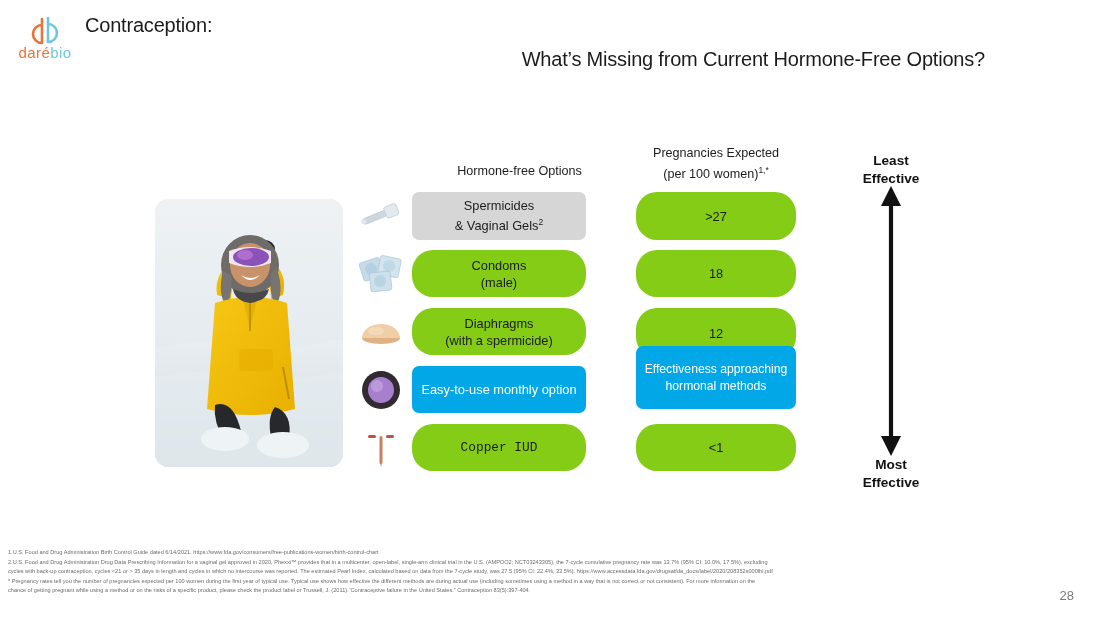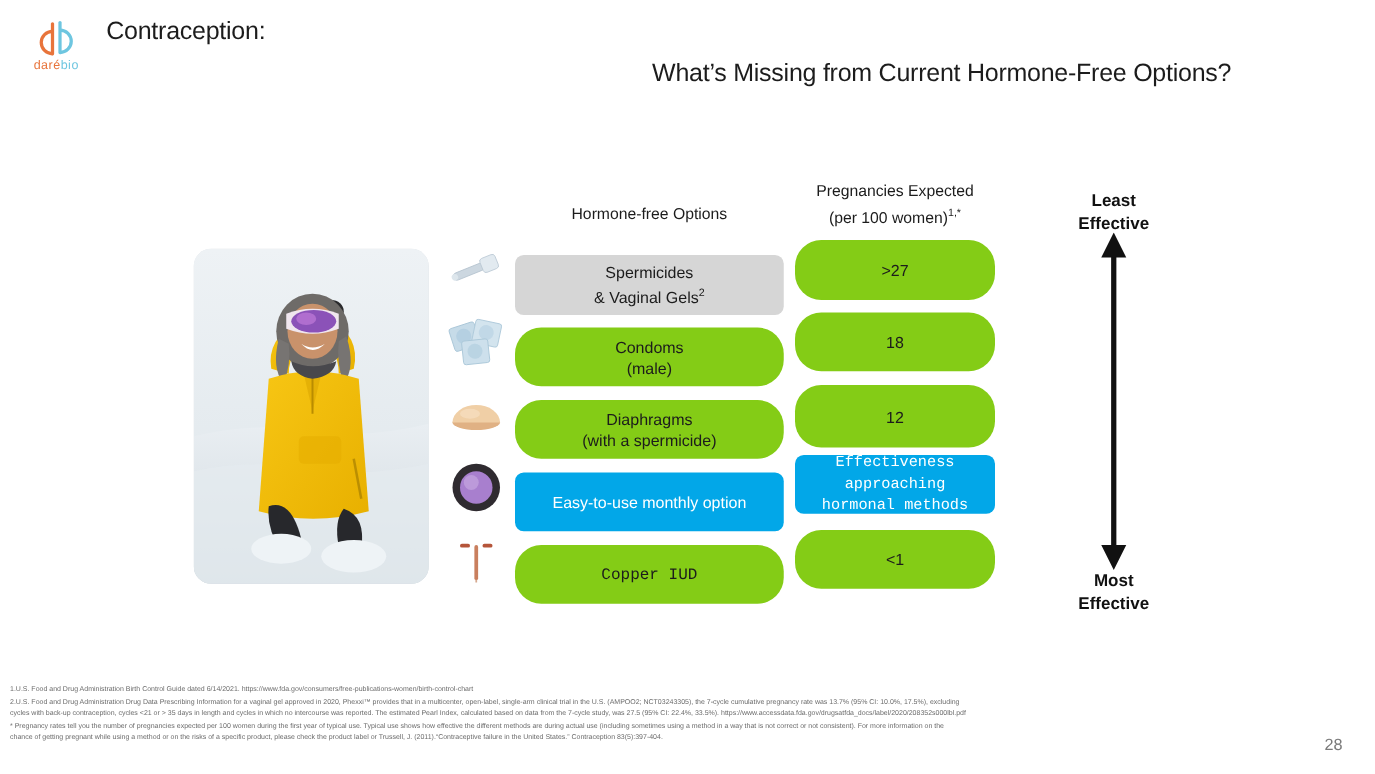--- a/index.html
+++ b/index.html
@@ -12,21 +12,21 @@
     font-family: "Liberation Sans", sans-serif;
     color: #1a1a1a;
   }
   .slide { position: absolute; inset: 0; }
 
   
   .logo { position: absolute; left: 14px; top: 16px; width: 62px; height: 48px; }
   .logo-mark { position: relative; width: 62px; height: 30px; }
   .logo-mark svg { display:block; margin: 0 auto; }
   .logo-word {
-    text-align: center; font-size: 10px; letter-spacing: .4px;
+    text-align: center; font-size: 15px; letter-spacing: .4px;
     font-family: "Liberation Sans", sans-serif; line-height: 14px;
   }
   .logo-dare { color: #e8743b; }
   .logo-bio { color: #6ec6e0; }
 
   
   .title {
     position: absolute; left: 85px; top: 8px; width: 900px;
     font-size: 20px; line-height: 34px; font-weight: 400;
     color: #1c1c1c; letter-spacing: -0.2px;
@@ -52,21 +52,21 @@
   .iconcol {
     position: absolute; left: 352px; width: 58px;
     display: flex; align-items: center; justify-content: center;
   }
   .cell {
     position: absolute; border-radius: 7px;
     display: flex; align-items: center; justify-content: center;
     text-align: center; font-size: 12.8px; line-height: 17px;
     color: #1c1c1c; box-sizing: border-box; padding: 2px 8px;
   }
-  .cell-name  { left: 412px; width: 215px; margin-top: 12px; }
+  .cell-name  { left: 412px; width: 174px; }
   .cell-value { left: 636px; width: 160px; }
   .cell.gray-light { background: #d6d6d6; }
   .cell.gray       { background: #84cc16; border-radius: 21px; }
   .cell.blue       { background: #02a7e8; color: #ffffff; }
   .cell.blue.bold  { font-size: 12.2px; }
 
   
   .scale { position: absolute; left: 836px; top: 152px; width: 110px; height: 340px; }
   .scale-label {
     position: absolute; width: 110px; text-align: center;
@@ -216,21 +216,21 @@
   <div class="cell cell-value gray" style="top:308px;height:50px;">12</div>
 
   <div class="iconcol" style="top:366px;height:47px;">
     <svg width="44" height="44" viewBox="0 0 44 44">
       <circle cx="22" cy="22" r="19" fill="#2f2b30"></circle>
       <circle cx="22" cy="22" r="13" fill="#a87fce"></circle>
       <circle cx="18" cy="18" r="6" fill="#c4a5e0" opacity=".7"></circle>
     </svg>
   </div>
   <div class="cell cell-name blue" style="top:366px;height:47px;">Easy-to-use monthly option</div>
-  <div class="cell cell-value blue bold" style="top:364px;height:47px;font-family:Liberation Mono, monospace;">
+  <div class="cell cell-value blue bold" style="top:346px;height:63px;">
     <span><span>Effectiveness approaching</span><br><span>hormonal methods</span></span>
   </div>
 
   <div class="iconcol" style="top:424px;height:47px;">
     <svg width="44" height="40" viewBox="0 0 44 40">
       <rect x="20.5" y="8" width="3" height="28" rx="1.5" fill="#c97f5e"></rect>
       <rect x="9" y="7" width="8" height="3" rx="1.5" fill="#b5553a"></rect>
       <rect x="27" y="7" width="8" height="3" rx="1.5" fill="#b5553a"></rect>
       <path d="M22 36 L22 38" stroke="#d6a98f" stroke-width="1.4"></path>
     </svg>

